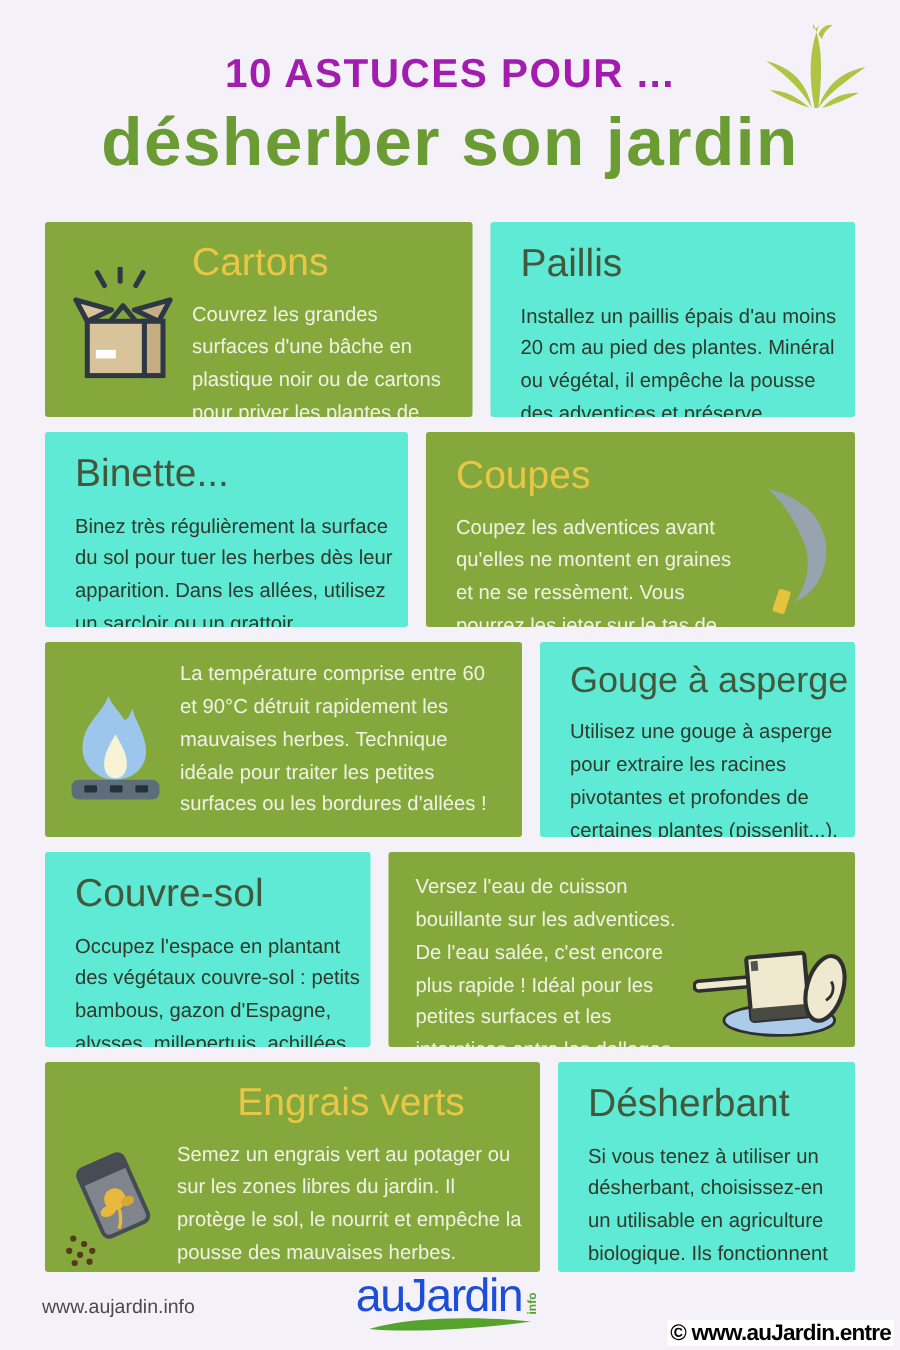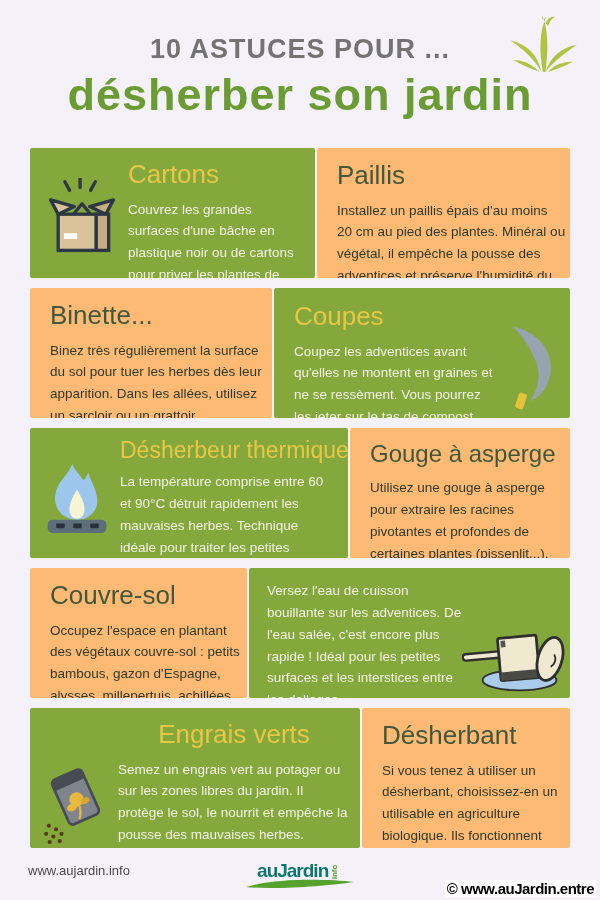--- a/index.html
+++ b/index.html
@@ -4,38 +4,38 @@
 <style>
   html,body{margin:0;padding:0;}
   body{
     width:600px;height:900px;position:relative;overflow:hidden;
     background:#f4f2f8;
     font-family:"Liberation Sans", sans-serif;
   }
   
   .kicker{
     padding-top:34px;text-align:center;
-    font-size:27px;font-weight:bold;color:#737373;letter-spacing:1px;
+    font-size:27px;font-weight:bold;color:#a21caf;letter-spacing:1px;
   }
   .big-title{
     margin-top:4px;text-align:center;
     font-size:45px;font-weight:bold;color:#6b9c33;letter-spacing:1px;
   }
   .plant{position:absolute;top:12px;right:18px;}
   
   .grid{position:absolute;top:148px;left:30px;right:30px;
     display:flex;flex-direction:column;gap:10px;}
-  .row{display:flex;gap:2px;height:130px;}
+  .row{display:flex;gap:12px;height:130px;}
   .row.last{height:140px;}
   .card{box-sizing:border-box;border-radius:2px;overflow:hidden;}
   .fixed{flex:0 0 auto;}
   .grow{flex:1;}
   .w285{width:285px}.w242{width:242px}.w318{width:318px}.w217{width:217px}.w278{width:330px}
   .dark{background:#85a83c;color:#f1f2e4;}
-  .light{background:#fdba74;color:#30392a;padding:13px 4px 0 20px;}
+  .light{background:#5eead4;color:#30392a;padding:13px 4px 0 20px;}
   .card h2{margin:0 0 10px;font-size:26px;font-weight:400;line-height:1.1;}
   .dark h2{color:#e9c746;}
   .light h2{color:#42573b;}
   .card p{margin:0;font-size:13.5px;line-height:1.62;}
   .hflex{display:flex;align-items:flex-start;}
   .icon-col{display:flex;justify-content:center;}
   .content{flex:1;min-width:0;}
   
   .c0{padding:12px 12px 0 6px;}
   .c0 .icon-col{flex:0 0 92px;margin-top:18px;}
@@ -48,21 +48,21 @@
   .c7{padding:12px 4px 0 18px;}
   .c7 .icon-col{flex:0 0 104px;margin-top:42px;}
   .c7 h2{font-size:27px;}
   .c8{padding:12px 10px 0 4px;}
   .c8 .icon-col{flex:0 0 84px;margin-top:40px;}
   .c8 h2{text-align:center;}
   
   .site-url{position:absolute;left:28px;bottom:22px;font-size:13px;color:#4a4a4a;}
   .logo{position:absolute;left:50%;transform:translateX(-50%);bottom:6px;
     width:140px;text-align:center;line-height:1;}
-  .logo-text{font-size:19px;font-weight:bold;color:#0f766e;letter-spacing:-1px;}
+  .logo-text{font-size:31px;font-weight:normal;color:#1d4ed8;letter-spacing:-1px;}
   .logo-info{display:inline-block;font-size:8px;font-weight:bold;color:#55a22c;
     transform:rotate(-90deg) translateX(3px);transform-origin:center;}
   .logo-swoosh{margin-top:-3px;}
   .copyright{position:absolute;right:4px;bottom:3px;font-size:15px;font-weight:bold;
     color:#000;background:#ffffff;padding:0 2px;letter-spacing:-0.5px;}
 </style>
 </head>
 <body>
 
 <div>
@@ -139,21 +139,20 @@
           <svg width="70" height="76" viewBox="0 0 74 80">
             <path d="M32,4 C28,16 16,22 14,37 C12,52 23,63 37,63 C51,63 61,52 58,38 C56,27 51,22 49,13 C46,20 44,23 42,19 C39,14 34,10 32,4 Z" fill="#9dc6ec"></path>
             <path d="M37,31 C32,40 29,45 29,52 C29,58 32,62 37,62 C42,62 45,58 45,52 C45,45 42,40 37,31 Z" fill="#f7f3d4"></path>
             <rect x="6" y="63" width="62" height="14" rx="5" fill="#5d6e7a"></rect>
             <rect x="15" y="67" width="9" height="5" rx="1" fill="#27313b"></rect>
             <rect x="33" y="67" width="9" height="5" rx="1" fill="#27313b"></rect>
             <rect x="51" y="67" width="9" height="5" rx="1" fill="#27313b"></rect>
           </svg>
         </div>
         <div class="content">
-          <h2>Désherbeur thermique</h2>
           <p>La température comprise entre 60 et 90°C détruit rapidement les mauvaises herbes. Technique idéale pour traiter les petites surfaces ou les bordures d'allées !</p>
         </div>
       </section>
       <section class="card light c5 grow">
         <h2>Gouge à asperge</h2>
         <p>Utilisez une gouge à asperge pour extraire les racines pivotantes et profondes de certaines plantes (pissenlit...).</p>
       </section>
     </div>
 
     <div class="row">

